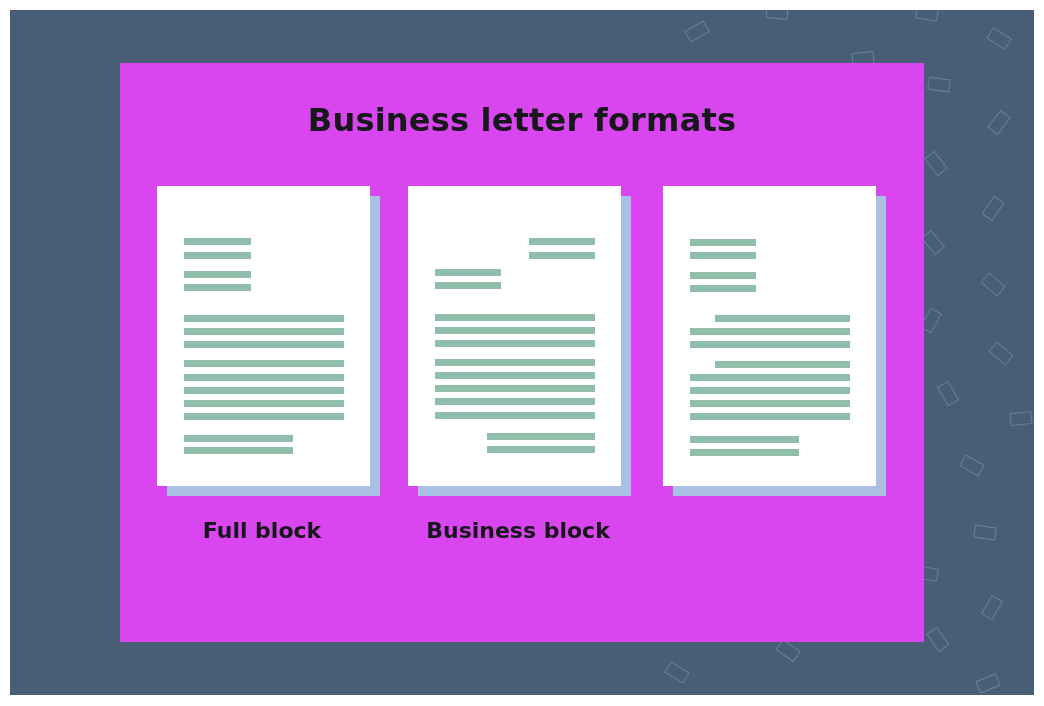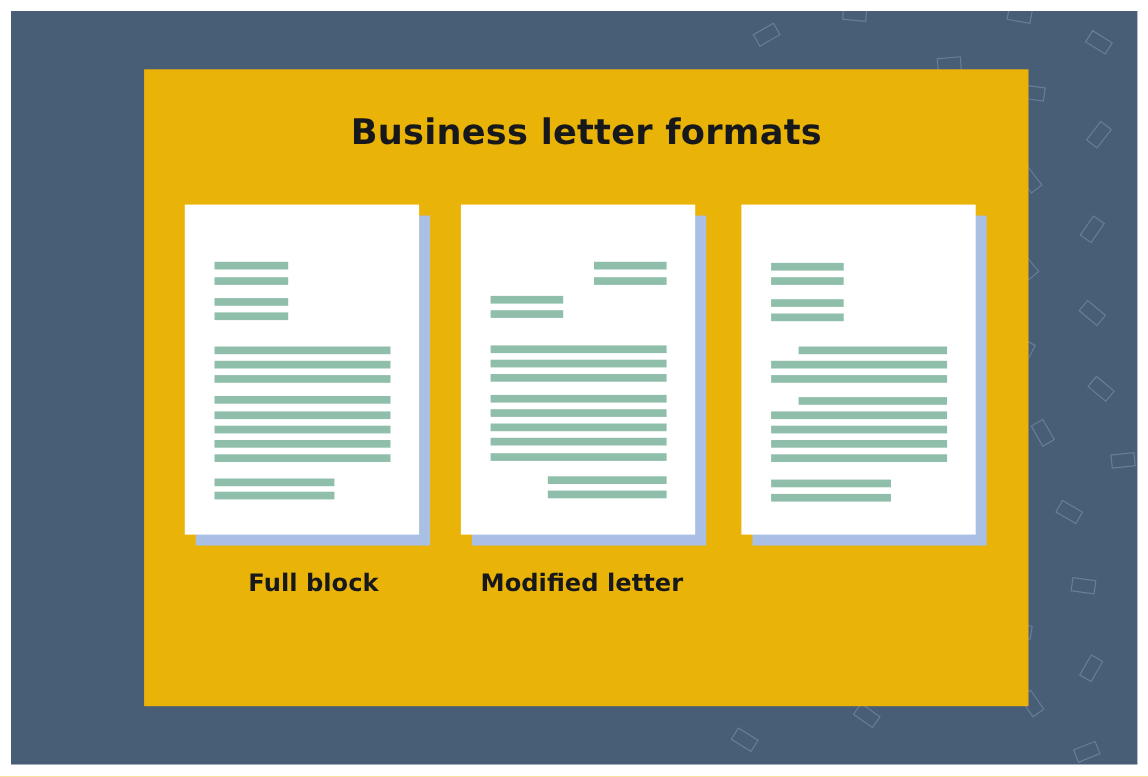--- a/index.html
+++ b/index.html
@@ -1,19 +1,19 @@
 <!DOCTYPE html>
 <html><head>
 <meta charset="utf-8">
 <style>
   html, body { margin: 0; padding: 0; }
   body { width: 1044px; height: 706px; background: #ffffff; position: relative; overflow: hidden; font-family: "DejaVu Sans", sans-serif; }
   .bg { position: absolute; left: 10px; top: 10px; width: 1024px; height: 685px; background: #485d76; overflow: hidden; }
   .confetti { position: absolute; width: 22px; height: 13px; border: 1.5px solid #6a819b; box-sizing: border-box; }
-  .panel { position: absolute; left: 120px; top: 63px; width: 804px; height: 579px; background: #eab308; margin-left: 11px; }
+  .panel { position: absolute; left: 120px; top: 63px; width: 804px; height: 579px; background: #d946ef; }
   .title { position: absolute; left: 0; width: 100%; top: 38px; text-align: center; font-size: 32px; font-weight: bold; color: #16181c; letter-spacing: 0.2px; }
   .page-wrap { position: absolute; top: 123px; width: 223px; height: 310px; }
   .shadow { position: absolute; left: 10px; top: 10px; width: 213px; height: 300px; background: #a9bfe3; }
   .page { position: absolute; left: 0; top: 0; width: 213px; height: 300px; background: #ffffff; }
   .bar { position: absolute; height: 7px; background: #8fbfaa; }
   .label { position: absolute; top: 455px; width: 260px; text-align: center; font-size: 22px; font-weight: bold; color: #16181c; }
 </style>
 </head>
 <body>
 
@@ -100,15 +100,15 @@
       <div class="bar" style="left:52px;width:135px;top:175px;"></div>
       <div class="bar" style="left:27px;width:160px;top:188px;"></div>
       <div class="bar" style="left:27px;width:160px;top:201px;"></div>
       <div class="bar" style="left:27px;width:160px;top:214px;"></div>
       <div class="bar" style="left:27px;width:160px;top:227px;"></div>
       <div class="bar" style="left:27px;width:109px;top:250px;"></div>
       <div class="bar" style="left:27px;width:109px;top:263px;"></div>
     </div>
   </div>
 
-  <div class="label" style="left:24px;">Full block</div>
-  <div class="label" style="left:268px;">Modified letter</div>
+  <div class="label" style="left:12px;">Full block</div>
+  <div class="label" style="left:268px;">Business block</div>
 </div>
 
 </body></html>

